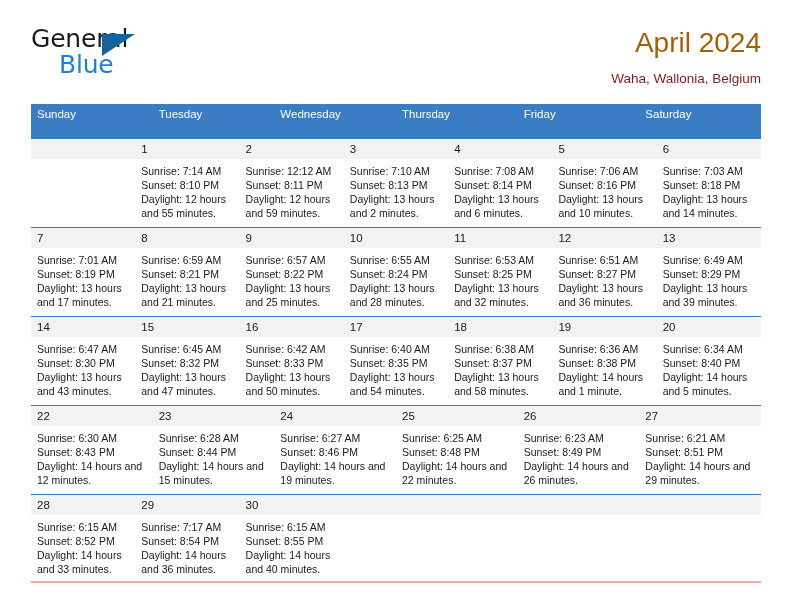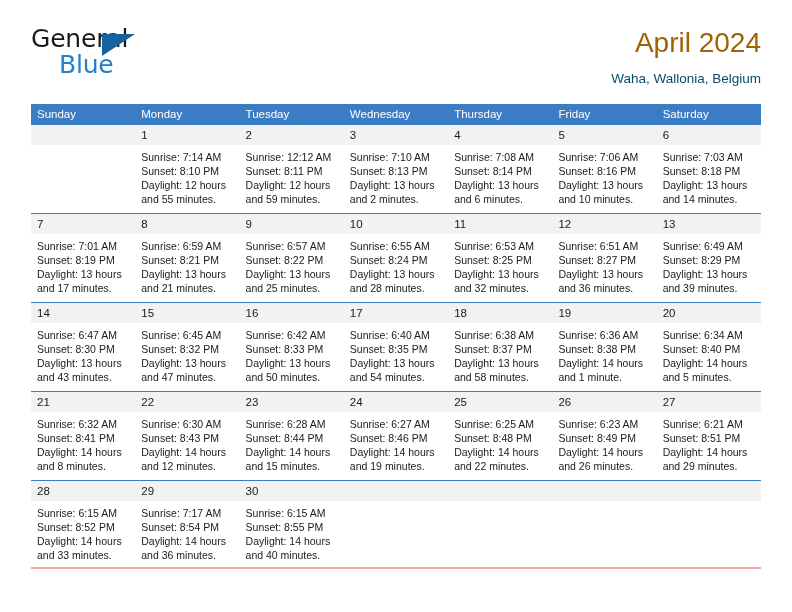--- a/index.html
+++ b/index.html
@@ -73,37 +73,37 @@
     text-align: right;
   }
   .month-title {
     font-size: 28px;
     color: #a16207;
     line-height: 34px;
     white-space: nowrap;
   }
   .location {
     font-size: 13.5px;
-    color: #0c4a6e;
+    color: #7f1d1d;
     line-height: 20px;
     margin-top: 9px;
     white-space: nowrap;
   }
 
   
   .calendar {
     position: absolute;
     left: 31px;
     top: 104px;
     width: 730px;
   }
   .weekdays {
     display: flex;
     background: #3b7dc4;
-    height: 20px;
+    height: 34px;
   }
   .weekday {
     flex: 1 1 0;
     color: #ffffff;
     font-size: 11.5px;
     line-height: 21px;
     padding-left: 6px;
     box-sizing: border-box;
     white-space: nowrap;
     overflow: hidden;
@@ -166,21 +166,20 @@
       <div class="month-title">April 2024</div>
       <div class="location">Waha, Wallonia, Belgium</div>
     </div>
 
   </div>
 
   <div class="calendar">
 
     <div class="weekdays">
       <div class="weekday">Sunday</div>
-      <div class="weekday">Monday</div>
       <div class="weekday">Tuesday</div>
       <div class="weekday">Wednesday</div>
       <div class="weekday">Thursday</div>
       <div class="weekday">Friday</div>
       <div class="weekday">Saturday</div>
     </div>
 
     <div class="week">
       <div class="daycell empty">
         <div class="daynum"></div>
@@ -353,28 +352,20 @@
         <div class="info">
           <div>Sunrise: 6:34 AM</div>
           <div>Sunset: 8:40 PM</div>
           <div class="wrapline">Daylight: 14 hours and 5 minutes.</div>
         </div>
       </div>
     </div>
 
     <div class="week">
       <div class="daycell">
-        <div class="daynum">21</div>
-        <div class="info">
-          <div>Sunrise: 6:32 AM</div>
-          <div>Sunset: 8:41 PM</div>
-          <div class="wrapline">Daylight: 14 hours and 8 minutes.</div>
-        </div>
-      </div>
-      <div class="daycell">
         <div class="daynum">22</div>
         <div class="info">
           <div>Sunrise: 6:30 AM</div>
           <div>Sunset: 8:43 PM</div>
           <div class="wrapline">Daylight: 14 hours and 12 minutes.</div>
         </div>
       </div>
       <div class="daycell">
         <div class="daynum">23</div>
         <div class="info">

